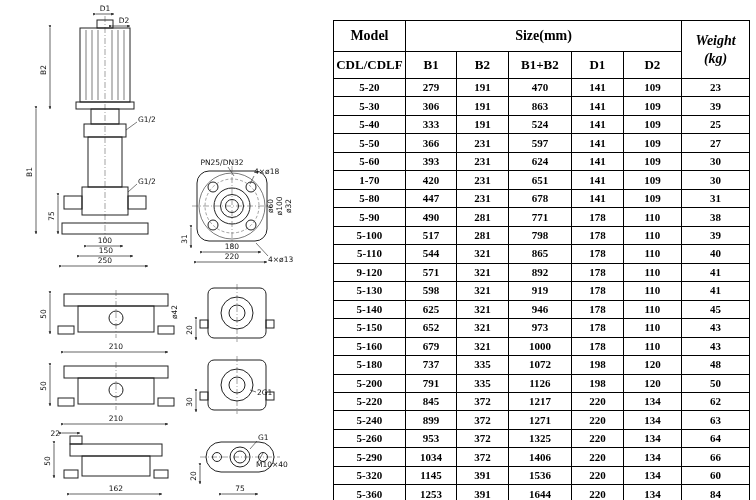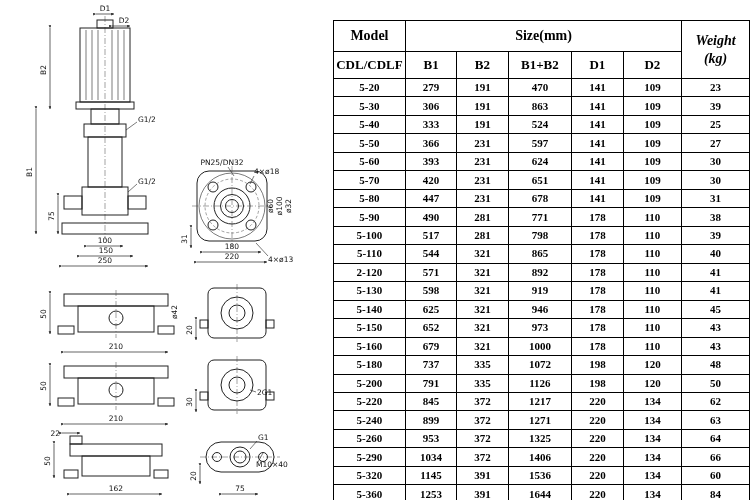--- a/index.html
+++ b/index.html
@@ -270,21 +270,21 @@
         <tr>
           <td>5-60</td>
           <td>393</td>
           <td>231</td>
           <td>624</td>
           <td>141</td>
           <td>109</td>
           <td>30</td>
         </tr>
         <tr>
-          <td>5-70</td>
+          <td>1-70</td>
           <td>420</td>
           <td>231</td>
           <td>651</td>
           <td>141</td>
           <td>109</td>
           <td>30</td>
         </tr>
         <tr>
           <td>5-80</td>
           <td>447</td>
@@ -315,21 +315,21 @@
         <tr>
           <td>5-110</td>
           <td>544</td>
           <td>321</td>
           <td>865</td>
           <td>178</td>
           <td>110</td>
           <td>40</td>
         </tr>
         <tr>
-          <td>2-120</td>
+          <td>9-120</td>
           <td>571</td>
           <td>321</td>
           <td>892</td>
           <td>178</td>
           <td>110</td>
           <td>41</td>
         </tr>
         <tr>
           <td>5-130</td>
           <td>598</td>

